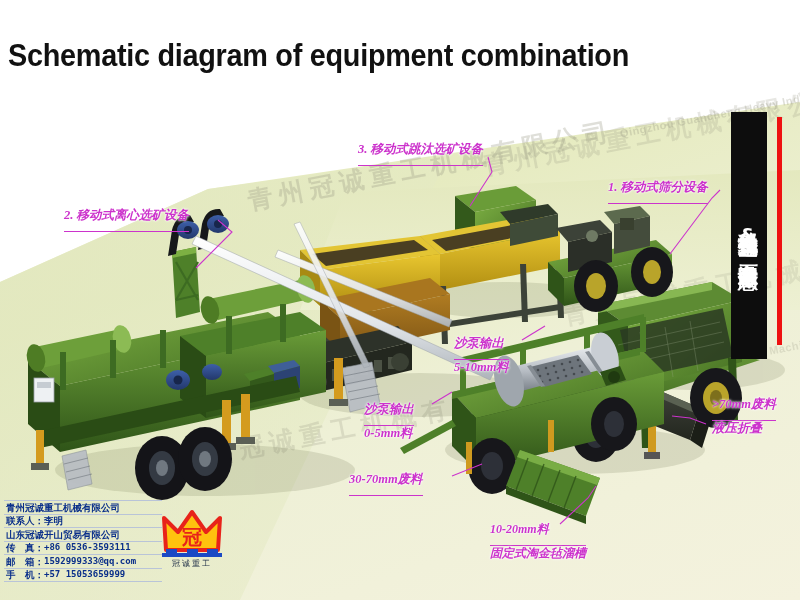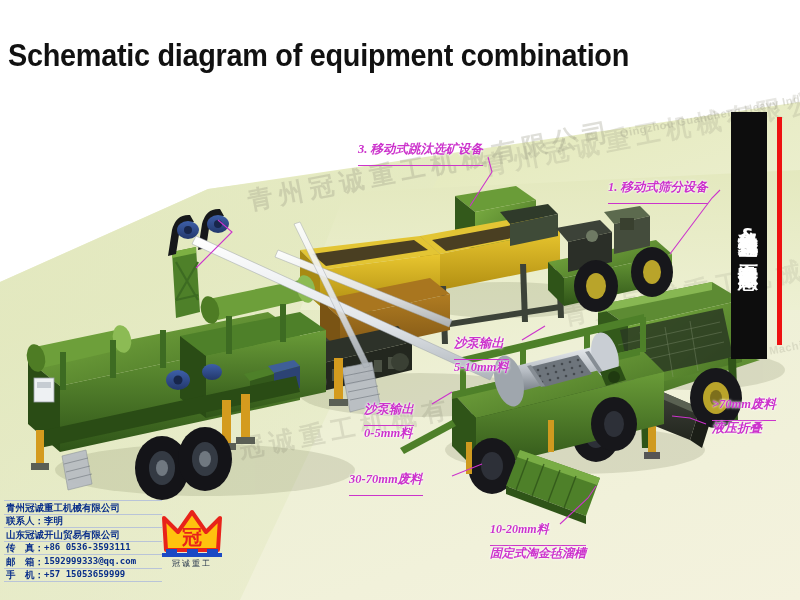--- a/index.html
+++ b/index.html
@@ -504,20 +504,23 @@
       <path d="M706 424 L690 418 L672 416"></path>
       <path d="M560 524 L588 498 L596 486"></path>
     </g>
   </svg>
 
   <div class="title">Schematic diagram of equipment combination</div>
 
   <div class="vbanner">移动组合式选金&amp;宝石设备示意图</div>
   <div class="redbar"></div>
 
+  <div class="callout" style="left:64px;top:208px;font-size:12.5px;">
+    <span class="ln">2. 移动式离心选矿设备</span>
+  </div>
 
   <div class="callout" style="left:358px;top:142px;font-size:12.5px;">
     <span class="ln">3. 移动式跳汰选矿设备</span>
   </div>
 
   <div class="callout" style="left:608px;top:180px;font-size:12.5px;">
     <span class="ln">1. 移动式筛分设备</span>
   </div>
 
   <div class="callout" style="left:454px;top:336px;font-size:12.5px;">

